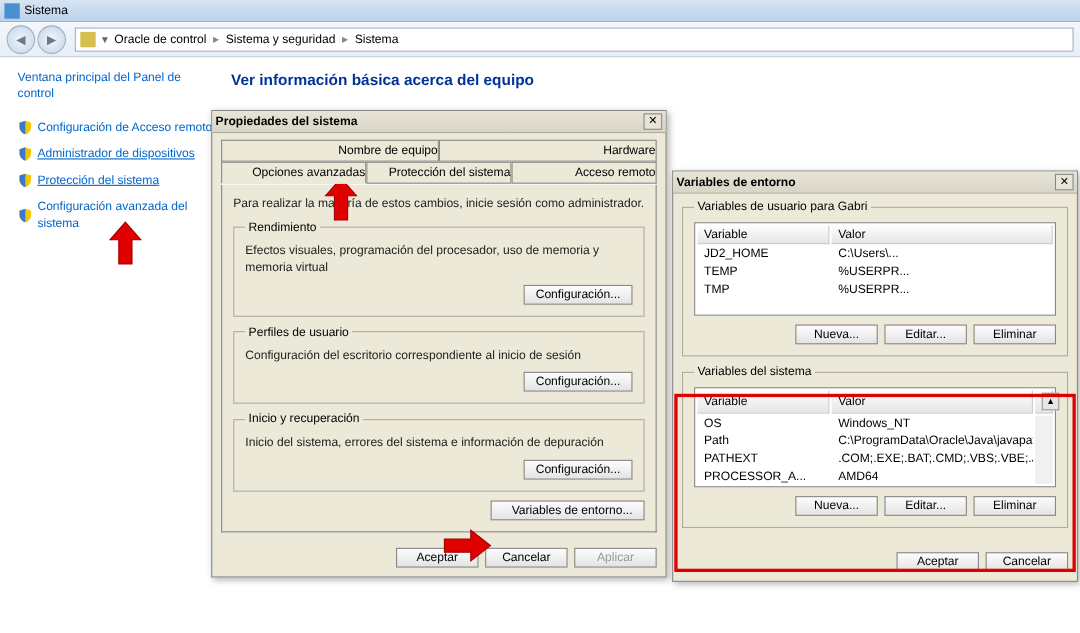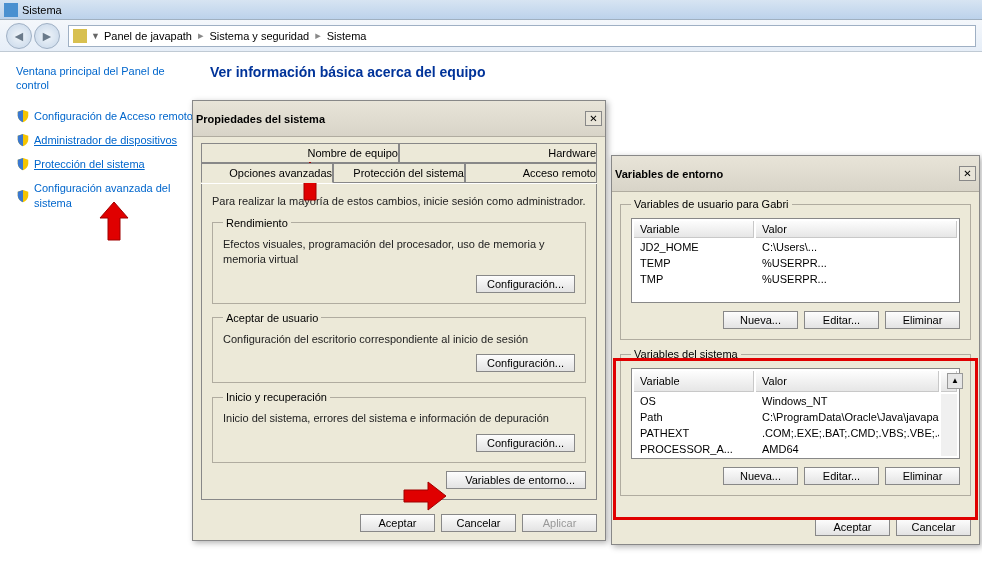--- a/index.html
+++ b/index.html
@@ -22,21 +22,21 @@
 
 .content { display: flex; padding: 12px 0 0 16px; gap: 16px; }
 .sidebar { width: 178px; }
 .sidebar-link { color: #0066cc; cursor: pointer; display: flex; align-items: center; gap: 4px; margin-bottom: 10px; line-height: 1.3; }
 .sidebar-link.underline span { text-decoration: underline; }
 .shield { width: 14px; height: 14px; flex-shrink: 0; }
 .main-heading { font-size: 14px; font-weight: bold; color: #003399; margin-bottom: 10px; }
 
 
 .dialog { position: absolute; background: #ece9d8; border: 1px solid #888; box-shadow: 2px 2px 6px rgba(0,0,0,0.3); }
-.dlg-titlebar { background: linear-gradient(#e8e4d8, #d8d4c8); height: 36px; display: flex; align-items: center; justify-content: space-between; padding: 0 3px; border-bottom: 1px solid #b0aca0; }
+.dlg-titlebar { background: linear-gradient(#e8e4d8, #d8d4c8); height: 20px; display: flex; align-items: center; justify-content: space-between; padding: 0 3px; border-bottom: 1px solid #b0aca0; }
 .dlg-title { font-weight: bold; font-size: 11px; }
 .dlg-close { width: 17px; height: 15px; border: 1px solid #888; background: #e8e4d8; text-align: center; font-family: Arial; font-size: 10px; line-height: 13px; }
 .dlg-body { padding: 6px 8px 8px 8px; }
 
 
 .tabrow { display: flex; border-bottom: 1px solid #fff; }
 .tabrow2 { margin-top: -1px; }
 .tab { border: 1px solid #888; background: #ece9d8; padding: 3px 0; text-align: right; flex: 1; position: relative; font-size: 11px; }
 .tab.active { background: #ece9d8; border-bottom: 1px solid #ece9d8; z-index: 2; }
 .tabpanel { border: 1px solid #888; border-top: none; padding: 10px; background: #ece9d8; }
@@ -70,21 +70,21 @@
   <div class="titlebar-icon"></div>
   <div class="titlebar-text">Sistema</div>
 </div>
 
 <div class="navbar">
   <div class="nav-btn">◄</div>
   <div class="nav-btn">►</div>
   <div class="addrbar">
     <div class="addr-icon"></div>
     <span class="addr-drop">▼</span>
-    <span class="crumb">Panel de javapath</span>
+    <span class="crumb">Oracle de control</span>
     <span class="crumb-sep">▸</span>
     <span class="crumb">Sistema y seguridad</span>
     <span class="crumb-sep">▸</span>
     <span class="crumb">Sistema</span>
   </div>
 </div>
 
 <div class="content">
   <div class="sidebar">
     <div class="sidebar-link" style="color:#0066cc;margin-bottom:16px;">
@@ -142,21 +142,21 @@
     <div class="tabpanel">
       <div class="fs-text">Para realizar la mayoría de estos cambios, inicie sesión como administrador.</div>
       <fieldset>
         <legend>Rendimiento</legend>
         <div class="fs-text">Efectos visuales, programación del procesador, uso de memoria y memoria virtual</div>
         <div class="btn-row">
             <button class="btn">Configuración...</button>
           </div>
       </fieldset>
       <fieldset>
-        <legend>Aceptar de usuario</legend>
+        <legend>Perfiles de usuario</legend>
         <div class="fs-text">Configuración del escritorio correspondiente al inicio de sesión</div>
         <div class="btn-row">
             <button class="btn">Configuración...</button>
           </div>
       </fieldset>
       <fieldset>
         <legend>Inicio y recuperación</legend>
         <div class="fs-text">Inicio del sistema, errores del sistema e información de depuración</div>
         <div class="btn-row">
             <button class="btn">Configuración...</button>

